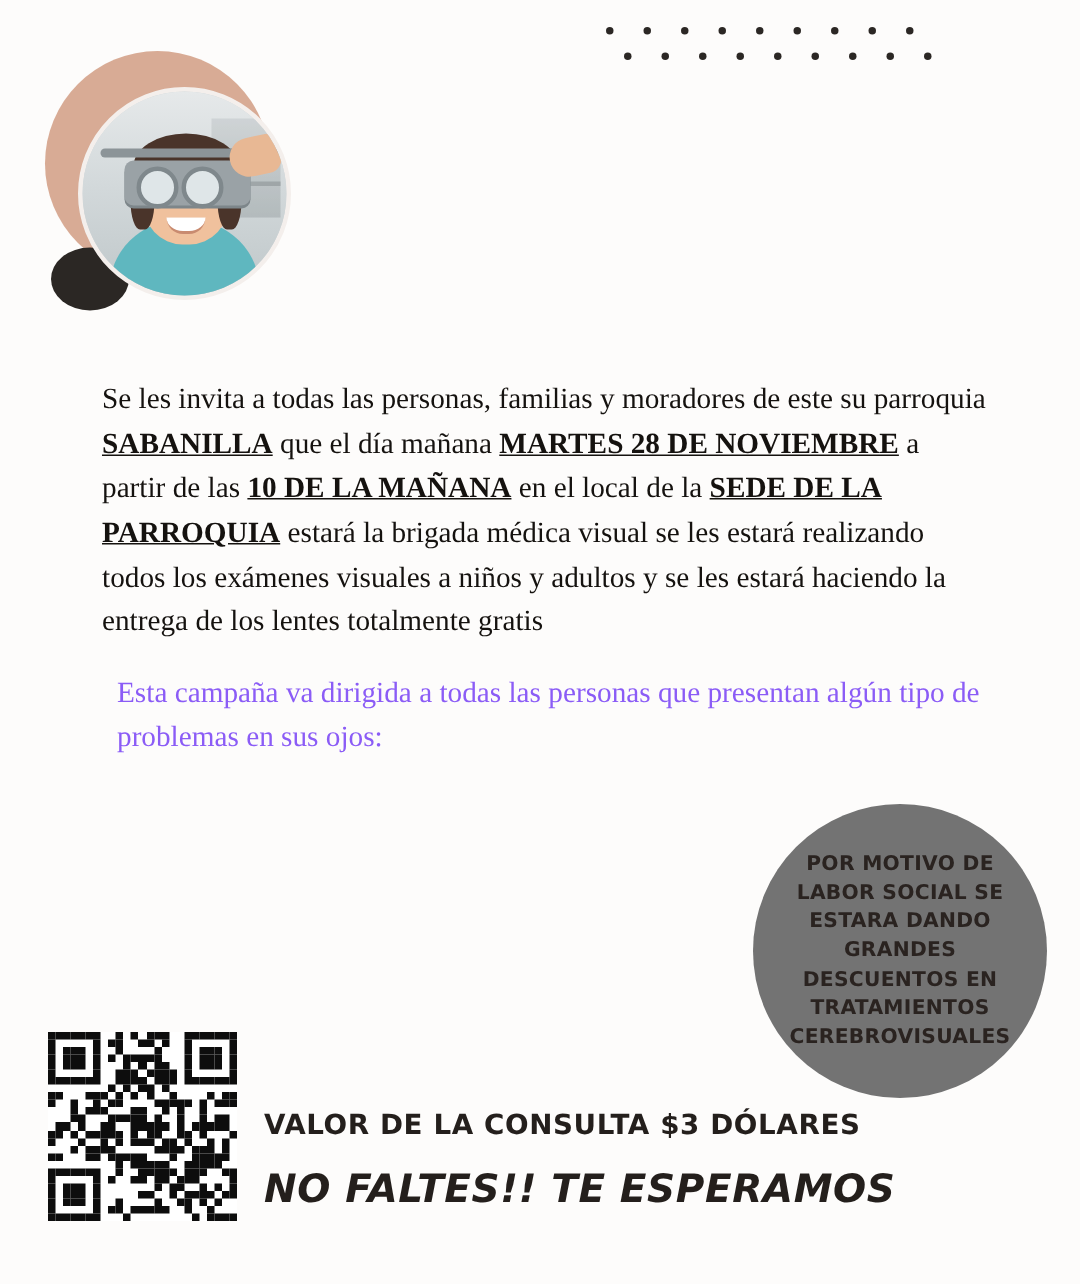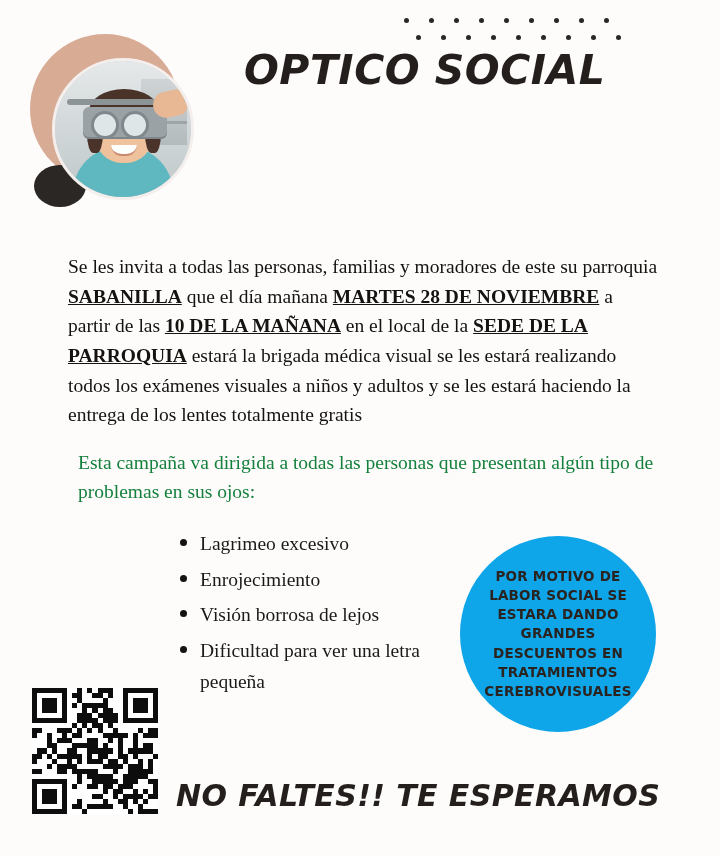--- a/index.html
+++ b/index.html
@@ -230,21 +230,21 @@
   }
   .body-text b { font-weight: bold; text-decoration: underline; }
 
   .sub-text {
     position: absolute;
     left: 78px;
     top: 448px;
     width: 580px;
     font-size: 19.5px;
     line-height: 1.5;
-    color: #15803d;
+    color: #8b5cf6;
   }
 
   .bullets {
     position: absolute;
     left: 178px;
     top: 528px;
     width: 300px;
     font-size: 19.5px;
     line-height: 1.62;
     margin: 0;
@@ -263,26 +263,26 @@
     top: 11px;
     width: 7px;
     height: 7px;
     border-radius: 50%;
     background: #15120f;
   }
 
   
   .note-circle {
     position: absolute;
-    left: 460px;
+    left: 502px;
     top: 536px;
     width: 196px;
     height: 196px;
     border-radius: 50%;
-    background: #0ea5e9;
+    background: #737373;
     display: flex;
     align-items: center;
     justify-content: center;
     text-align: center;
   }
   .note-circle .note-text {
     font-family: "DejaVu Sans", sans-serif;
     font-weight: bold;
     font-size: 13.5px;
     line-height: 1.42;
@@ -328,21 +328,21 @@
     color: #241f1c;
     text-transform: uppercase;
   }
   .footer-cta {
     position: absolute;
     left: 176px;
     top: 778px;
     font-family: "DejaVu Sans", sans-serif;
     font-weight: bold;
     font-style: italic;
-    font-size: 30px;
+    font-size: 26px;
     letter-spacing: .4px;
     color: #241f1c;
     text-transform: uppercase;
   }
 </style>
 </head>
 <body>
 
 <div class="poster">
 
@@ -381,35 +381,28 @@
       <span style="left: 62px; top: 17px;"></span>
       <span style="left: 87px; top: 17px;"></span>
       <span style="left: 112px; top: 17px;"></span>
       <span style="left: 137px; top: 17px;"></span>
       <span style="left: 162px; top: 17px;"></span>
       <span style="left: 187px; top: 17px;"></span>
       <span style="left: 212px; top: 17px;"></span>
     </div>
 
   <div class="title-block">
-    <div class="t-line t2">OPTICO SOCIAL</div>
   </div>
 
   <div class="body-text">
     <span>Se les invita a todas las personas, familias y moradores de este su parroquia </span><b>SABANILLA</b><span> que el día mañana </span><b>MARTES 28 DE NOVIEMBRE</b><span> a partir de las </span><b>10 DE LA MAÑANA</b><span> en el local de la </span><b>SEDE DE LA PARROQUIA</b><span> estará la brigada médica visual se les estará realizando todos los exámenes visuales a niños y adultos y se les estará haciendo la entrega de los lentes totalmente gratis</span>
   </div>
 
   <div class="sub-text">Esta campaña va dirigida a todas las personas que presentan algún tipo de problemas en sus ojos:</div>
 
-  <ul class="bullets" id="symptoms-list">
-      <li>Lagrimeo excesivo</li>
-      <li>Enrojecimiento</li>
-      <li>Visión borrosa de lejos</li>
-      <li>Dificultad para ver una letra pequeña</li>
-    </ul>
 
   <div class="note-circle">
     <div class="note-text">POR MOTIVO DE LABOR SOCIAL SE ESTARA DANDO GRANDES DESCUENTOS EN TRATAMIENTOS CEREBROVISUALES</div>
   </div>
 
   <div class="qr">
     <div class="grid" id="qr-grid">
         <i style="grid-row-start: 1; grid-column-start: 1;"></i>
         <i style="grid-row-start: 1; grid-column-start: 2;"></i>
         <i style="grid-row-start: 1; grid-column-start: 3;"></i>
@@ -731,15 +724,16 @@
         <i style="grid-row-start: 25; grid-column-start: 7;"></i>
         <i style="grid-row-start: 25; grid-column-start: 11;"></i>
         <i style="grid-row-start: 25; grid-column-start: 20;"></i>
         <i style="grid-row-start: 25; grid-column-start: 22;"></i>
         <i style="grid-row-start: 25; grid-column-start: 23;"></i>
         <i style="grid-row-start: 25; grid-column-start: 24;"></i>
         <i style="grid-row-start: 25; grid-column-start: 25;"></i>
       </div>
   </div>
 
+  <div class="footer-price">VALOR DE LA CONSULTA $3 DÓLARES</div>
   <div class="footer-cta">NO FALTES!! TE ESPERAMOS</div>
 
 </div>
 
 </body></html>

